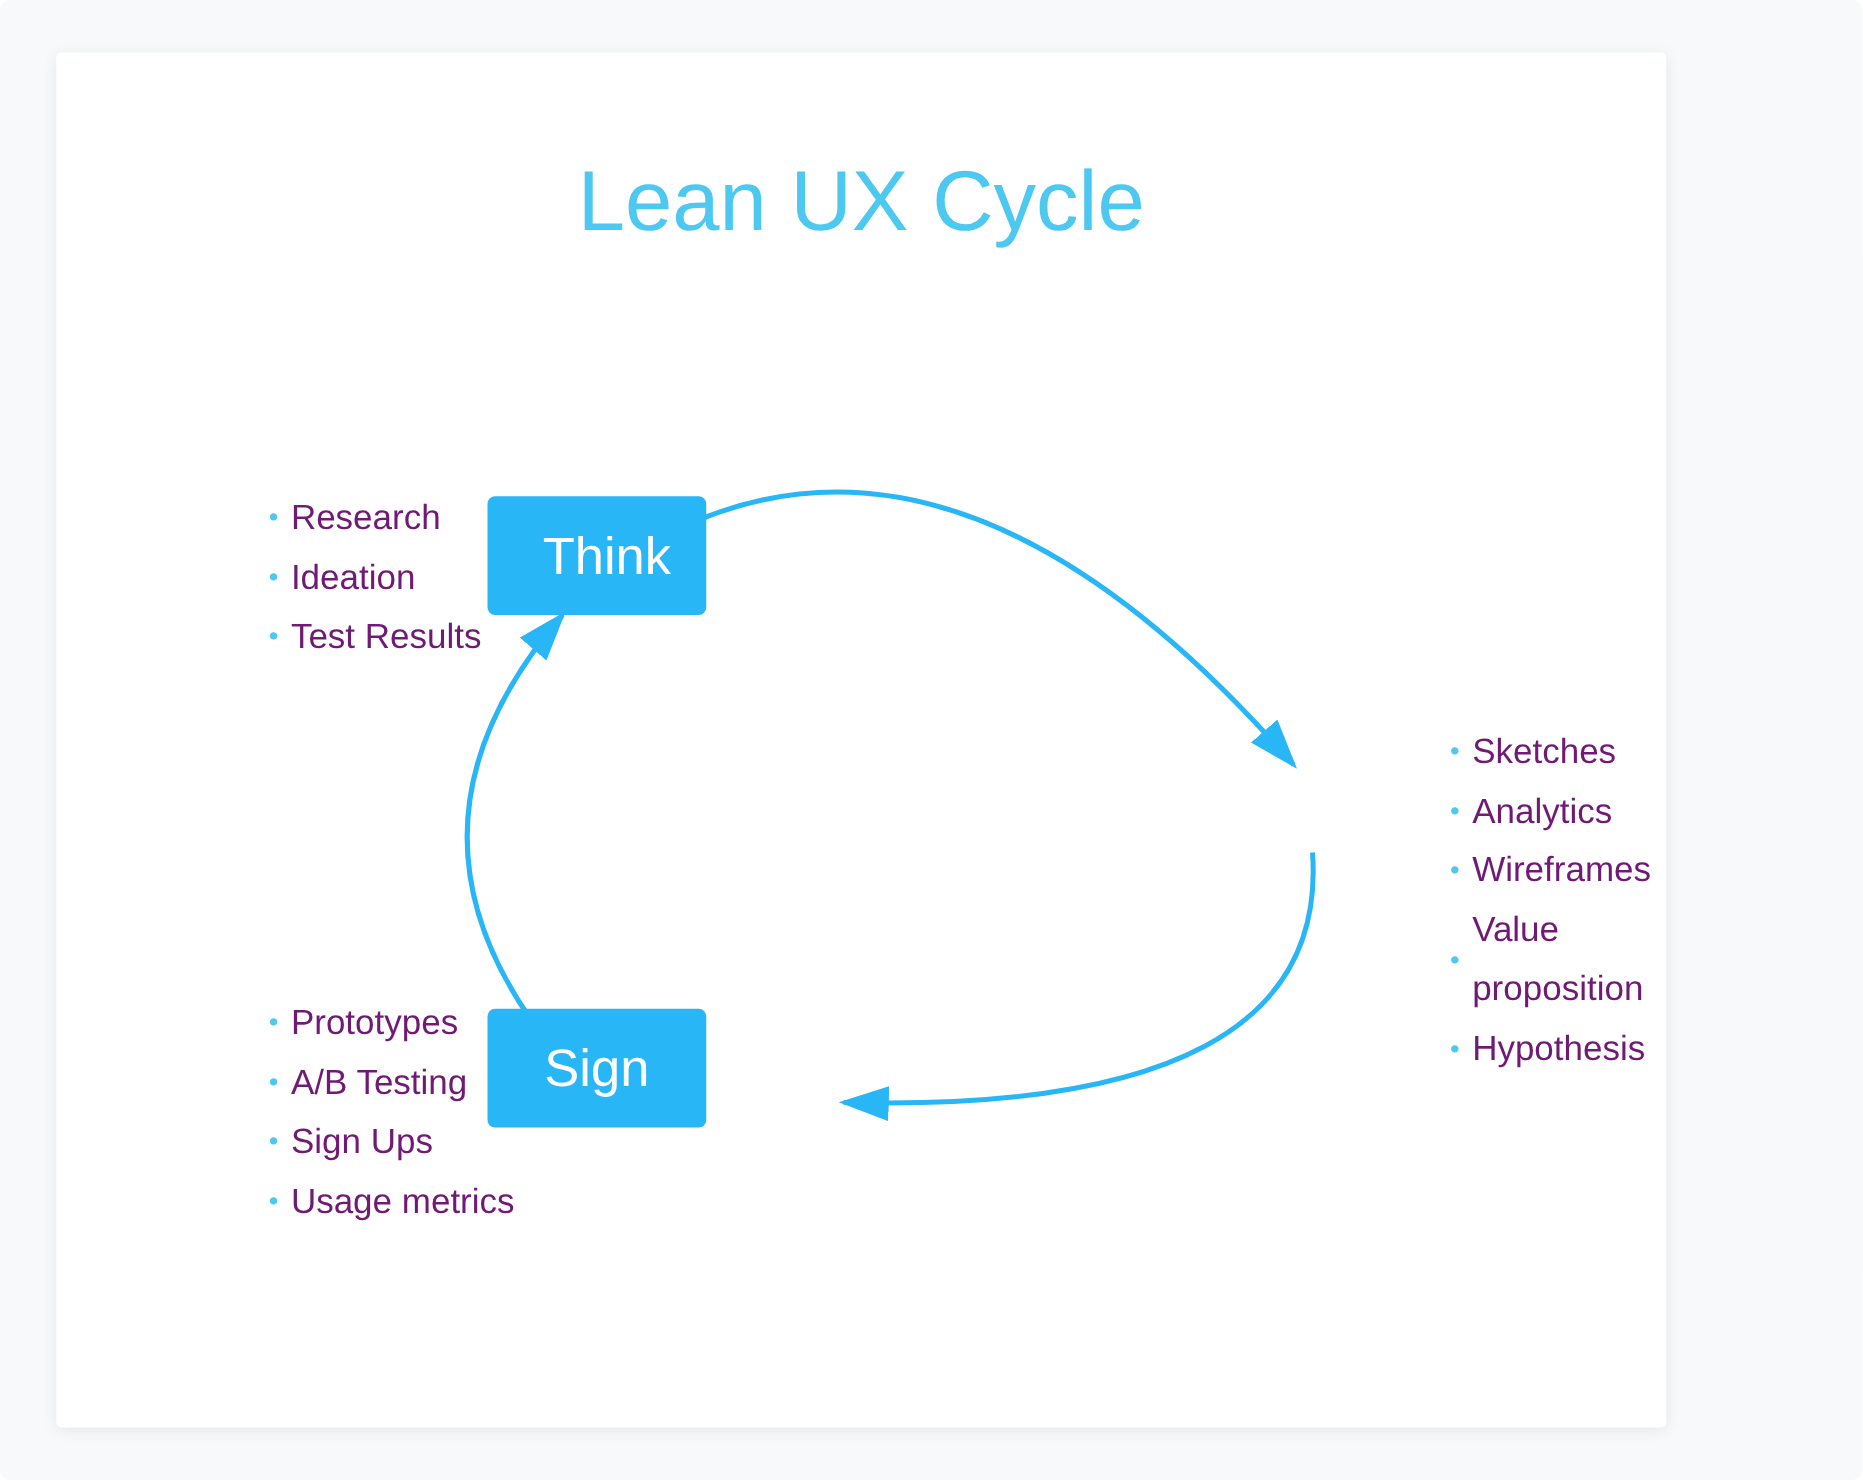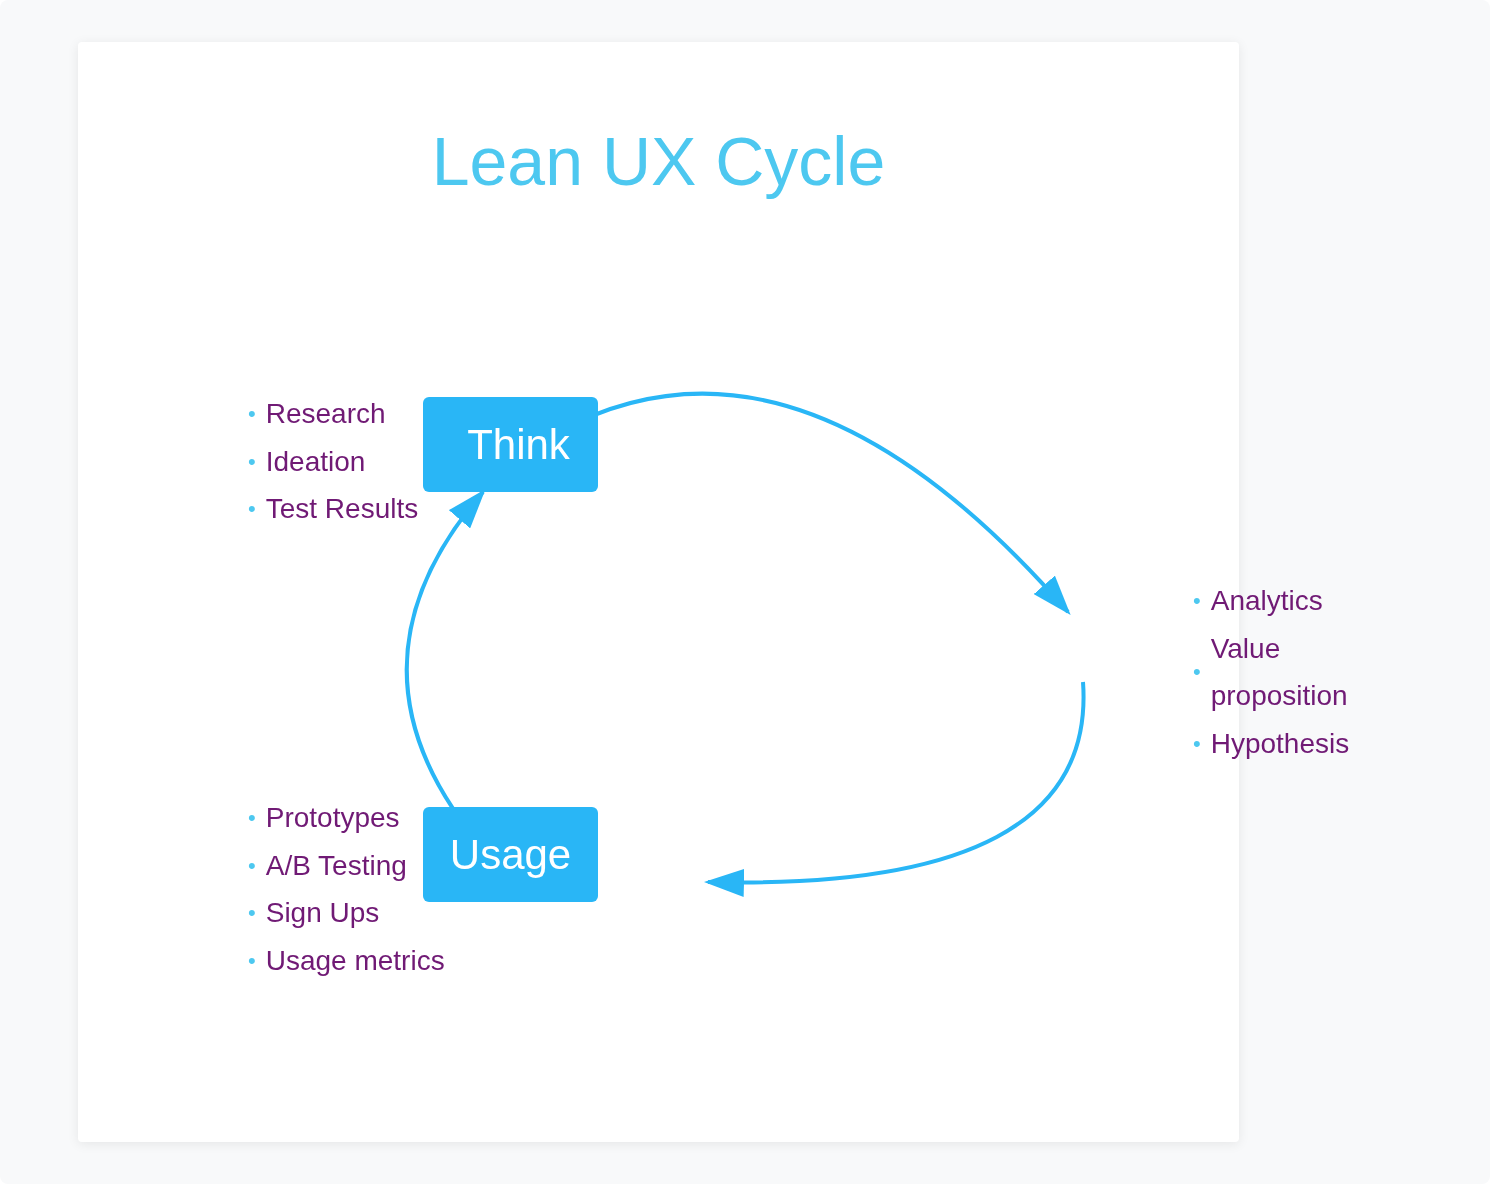--- a/index.html
+++ b/index.html
@@ -12,29 +12,28 @@
       position: relative;
     }
     .page-wrapper {
       width: 100%;
       height: 100%;
       position: relative;
       background: #f8f9fa;
       border-radius: 8px;
     }
     .slide {
-      width: 1161px;
+      width: 1288px;
       height: 1100px;
       background: #ffffff;
       position: absolute;
       top: 42px;
       left: 45px;
       border-radius: 4px;
       box-shadow: 0 2px 12px rgba(0,0,0,0.08);
-      margin-left: 33px;
     }
     .title {
       text-align: center;
       font-size: 68px;
       font-weight: 300;
       color: #4dc8f0;
       position: absolute;
       top: 80px;
       left: 0;
       right: 0;
@@ -147,38 +146,44 @@
           </marker>
         </defs>
       </svg>
 
       <div class="node-box node-think">
         <span>Think</span>
       </div>
 
 
       <div class="node-box node-check">
-        <span>Usage</span>
+        <span>Sign</span>
       </div>
 
       <ul class="item-list list-think">
         <li>
             <span>Research</span>
           </li>
         <li>
             <span>Ideation</span>
           </li>
         <li>
             <span>Test Results</span>
           </li>
       </ul>
 
       <ul class="item-list list-make">
         <li>
+            <span>Sketches</span>
+          </li>
+        <li>
             <span>Analytics</span>
+          </li>
+        <li>
+            <span>Wireframes</span>
           </li>
         <li>
             <span>Value proposition</span>
           </li>
         <li>
             <span>Hypothesis</span>
           </li>
       </ul>
 
       <ul class="item-list list-check">

